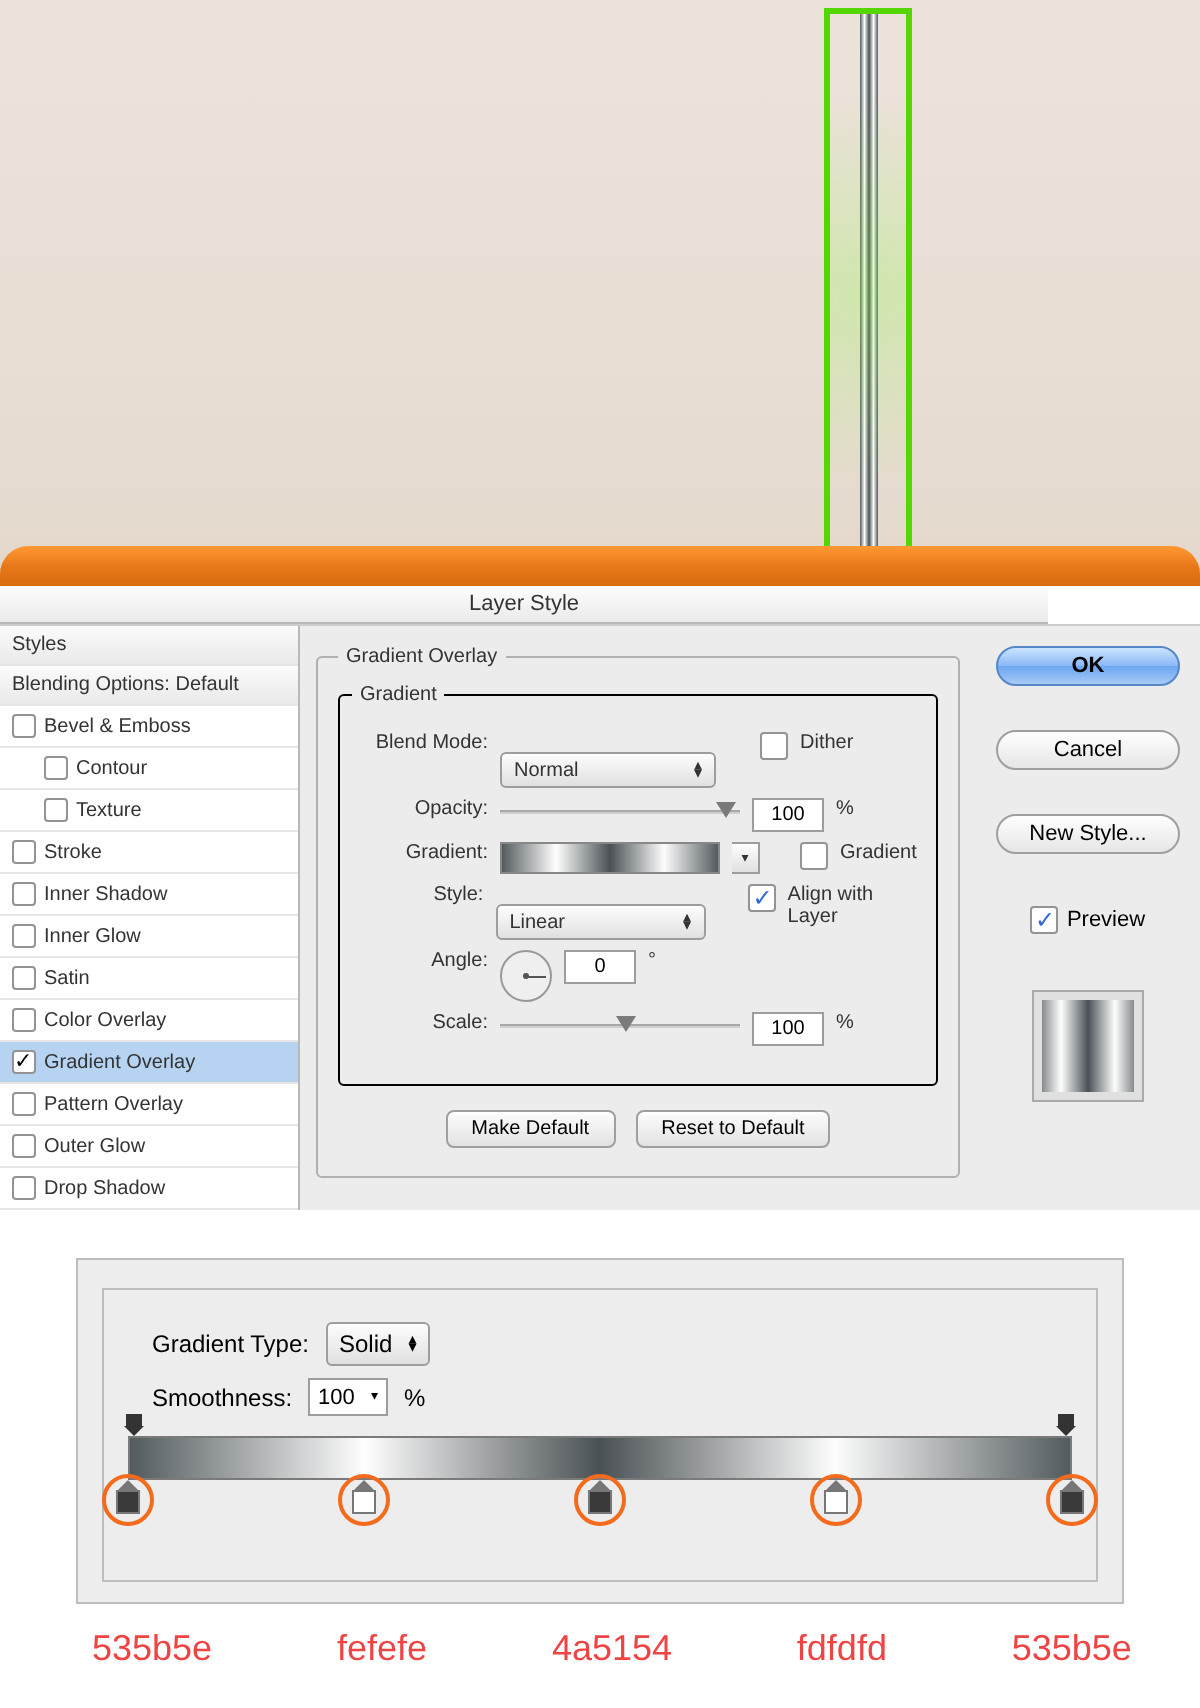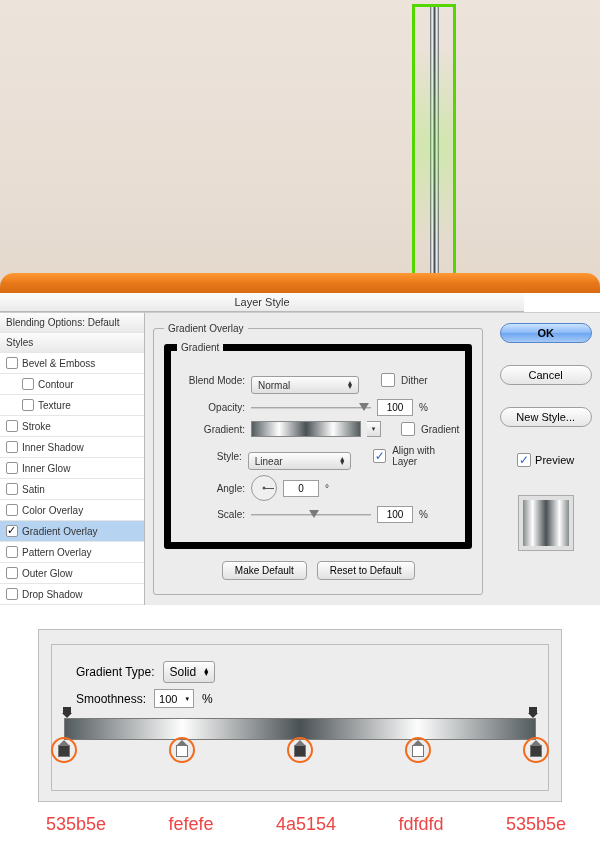--- a/index.html
+++ b/index.html
@@ -18,23 +18,23 @@
   .sidebar-list { }
   .style-row { padding: 4px 6px; border-bottom: 1px solid #e6e6e6; display: flex; align-items: center; font-size: 10px; color: #333; }
   .style-header { background: linear-gradient(#fcfcfc,#e9e9e9); color:#333; }
   .style-sub { padding-left: 22px; }
   .style-row.selected { background: #b6d4f2; }
   .chk { width: 12px; height: 12px; border: 1px solid #939393; border-radius: 2px; background: #fff; margin-right: 4px; display: inline-block; position: relative; }
   .chk.checked::after { content:"✓"; position:absolute; left:0; top:-2px; font-size:11px; color:#000; }
   
   .main-panel { flex: 1; padding: 10px 8px; }
   fieldset.outer { border: 1px solid #b0b0b0; border-radius: 3px; padding: 6px 10px 14px; }
-  fieldset.inner { border: 7px solid #000000; border-radius: 3px; padding: 8px 6px 14px; margin-top:2px;}
+  fieldset.inner { border: 1px solid #000000; border-radius: 3px; padding: 8px 6px 14px; margin-top:2px;}
   legend { font-size: 10px; color: #333; padding: 0 4px; }
-  .form-row { display: flex; align-items: center; margin: 5px 0; font-size: 10px; color: #333; gap:6px;}
+  .form-row { display: flex; margin: 5px 0; font-size: 10px; color: #333; gap:6px;}
   .form-row .lbl { width: 68px; text-align: right; }
   .select { background: linear-gradient(#fdfdfd,#e0e0e0); border: 1px solid #9d9d9d; border-radius: 3px; height: 18px; display: flex; align-items: center; padding: 0 6px; position: relative; min-width:100px;margin-top:10px; }
   .select .arrows { margin-left: auto; font-size:8px; line-height:4px; }
   .textnum { width: 36px; height: 17px; border: 1px solid #9d9d9d; background: #fff; text-align:center; font-size:10px; padding:1px 0; }
   .slider { flex:1; height:14px; position:relative; }
   .slider-track { position:absolute; left:0; right:0; top:6px; height:2px; background:#cfcfcf; border-top:1px solid #a8a8a8; }
   .slider-thumb { position:absolute; top:2px; width:10px; height:10px; }
   .slider-thumb::before{content:"";display:block;width:0;height:0;border-left:5px solid transparent;border-right:5px solid transparent;border-top:8px solid #7a7a7a;}
   .gradient-preview { width:110px; height:16px; border:1px solid #888; background: linear-gradient(90deg,#535b5e 0%,#fefefe 25%,#4a5154 50%,#fdfdfd 75%,#535b5e 100%); }
   .grad-drop { width:14px; height:16px; background:linear-gradient(#fdfdfd,#e0e0e0); border:1px solid #9d9d9d; border-left:0; display:flex; align-items:center; justify-content:center; font-size:7px; }
@@ -83,24 +83,24 @@
 </div>
 
 <div class="tabbar">
   <span>Layer Style</span>
 </div>
 
 <div class="dialog">
 
   <div class="sidebar">
     <div class="style-row style-header">
+      <span>Styles</span>
+    </div>
+    <div class="style-row style-header">
       <span>Blending Options: Default</span>
-    </div>
-    <div class="style-row style-header">
-      <span>Styles</span>
     </div>
     <div class="sidebar-list" id="sidebar-list">
         <div class="style-row">
           <span class="chk"></span>
           <span>Bevel &amp; Emboss</span>
         </div>
         <div class="style-row style-sub">
           <span class="chk"></span>
           <span>Contour</span>
         </div>

